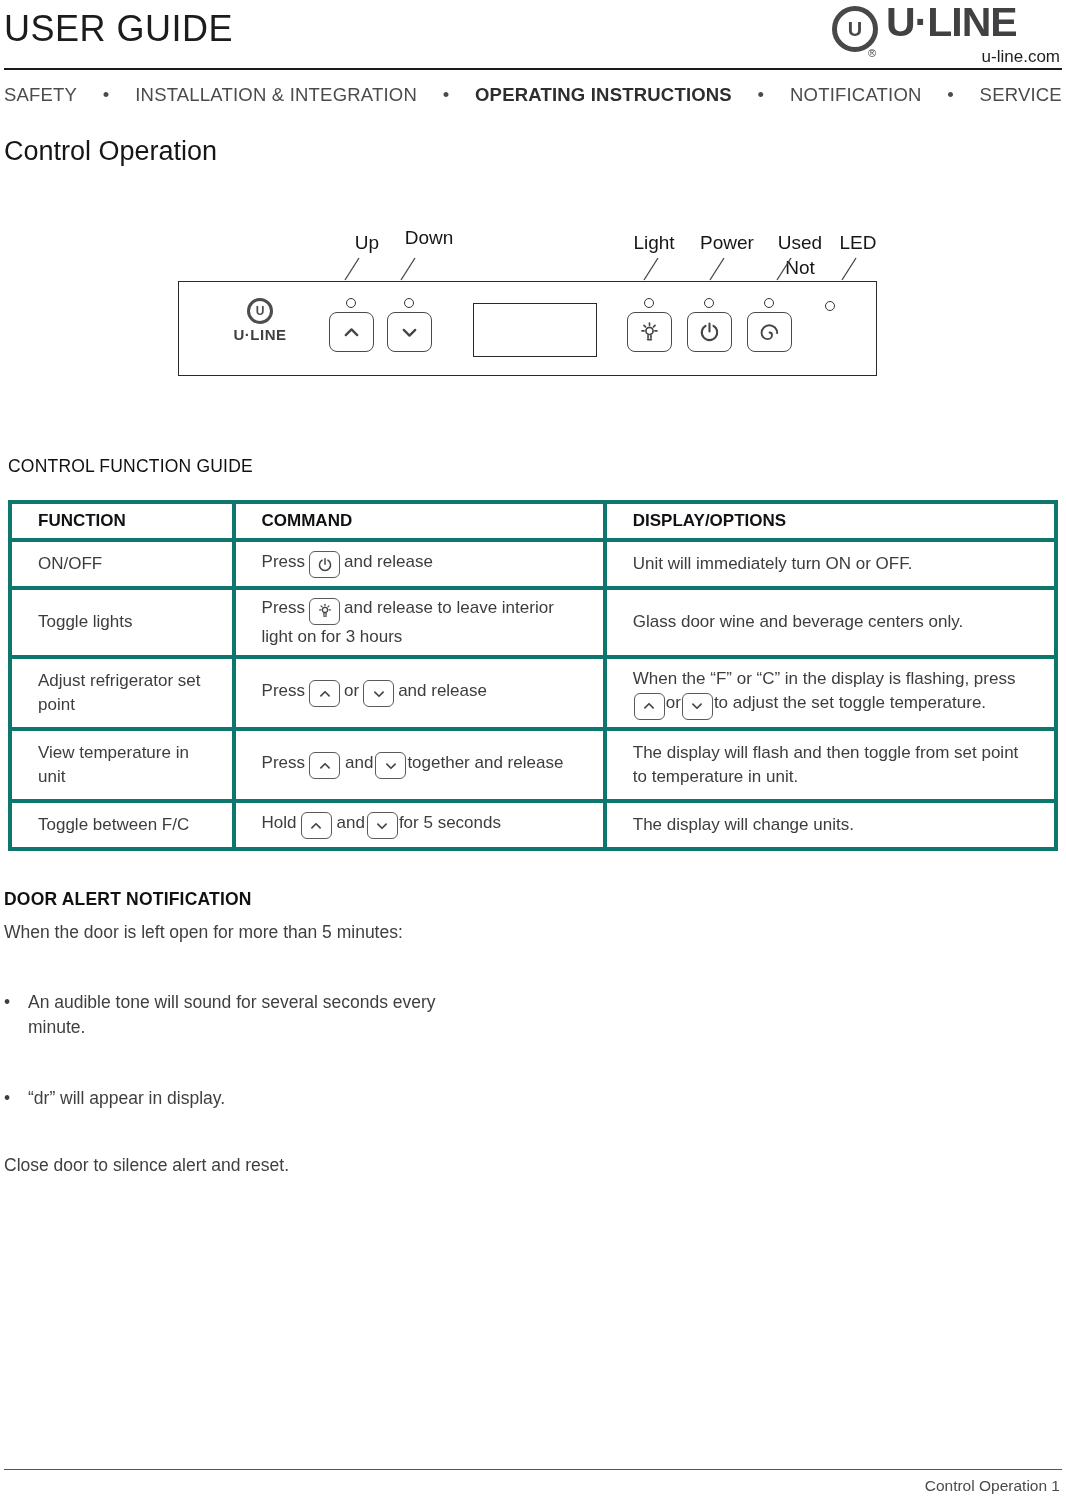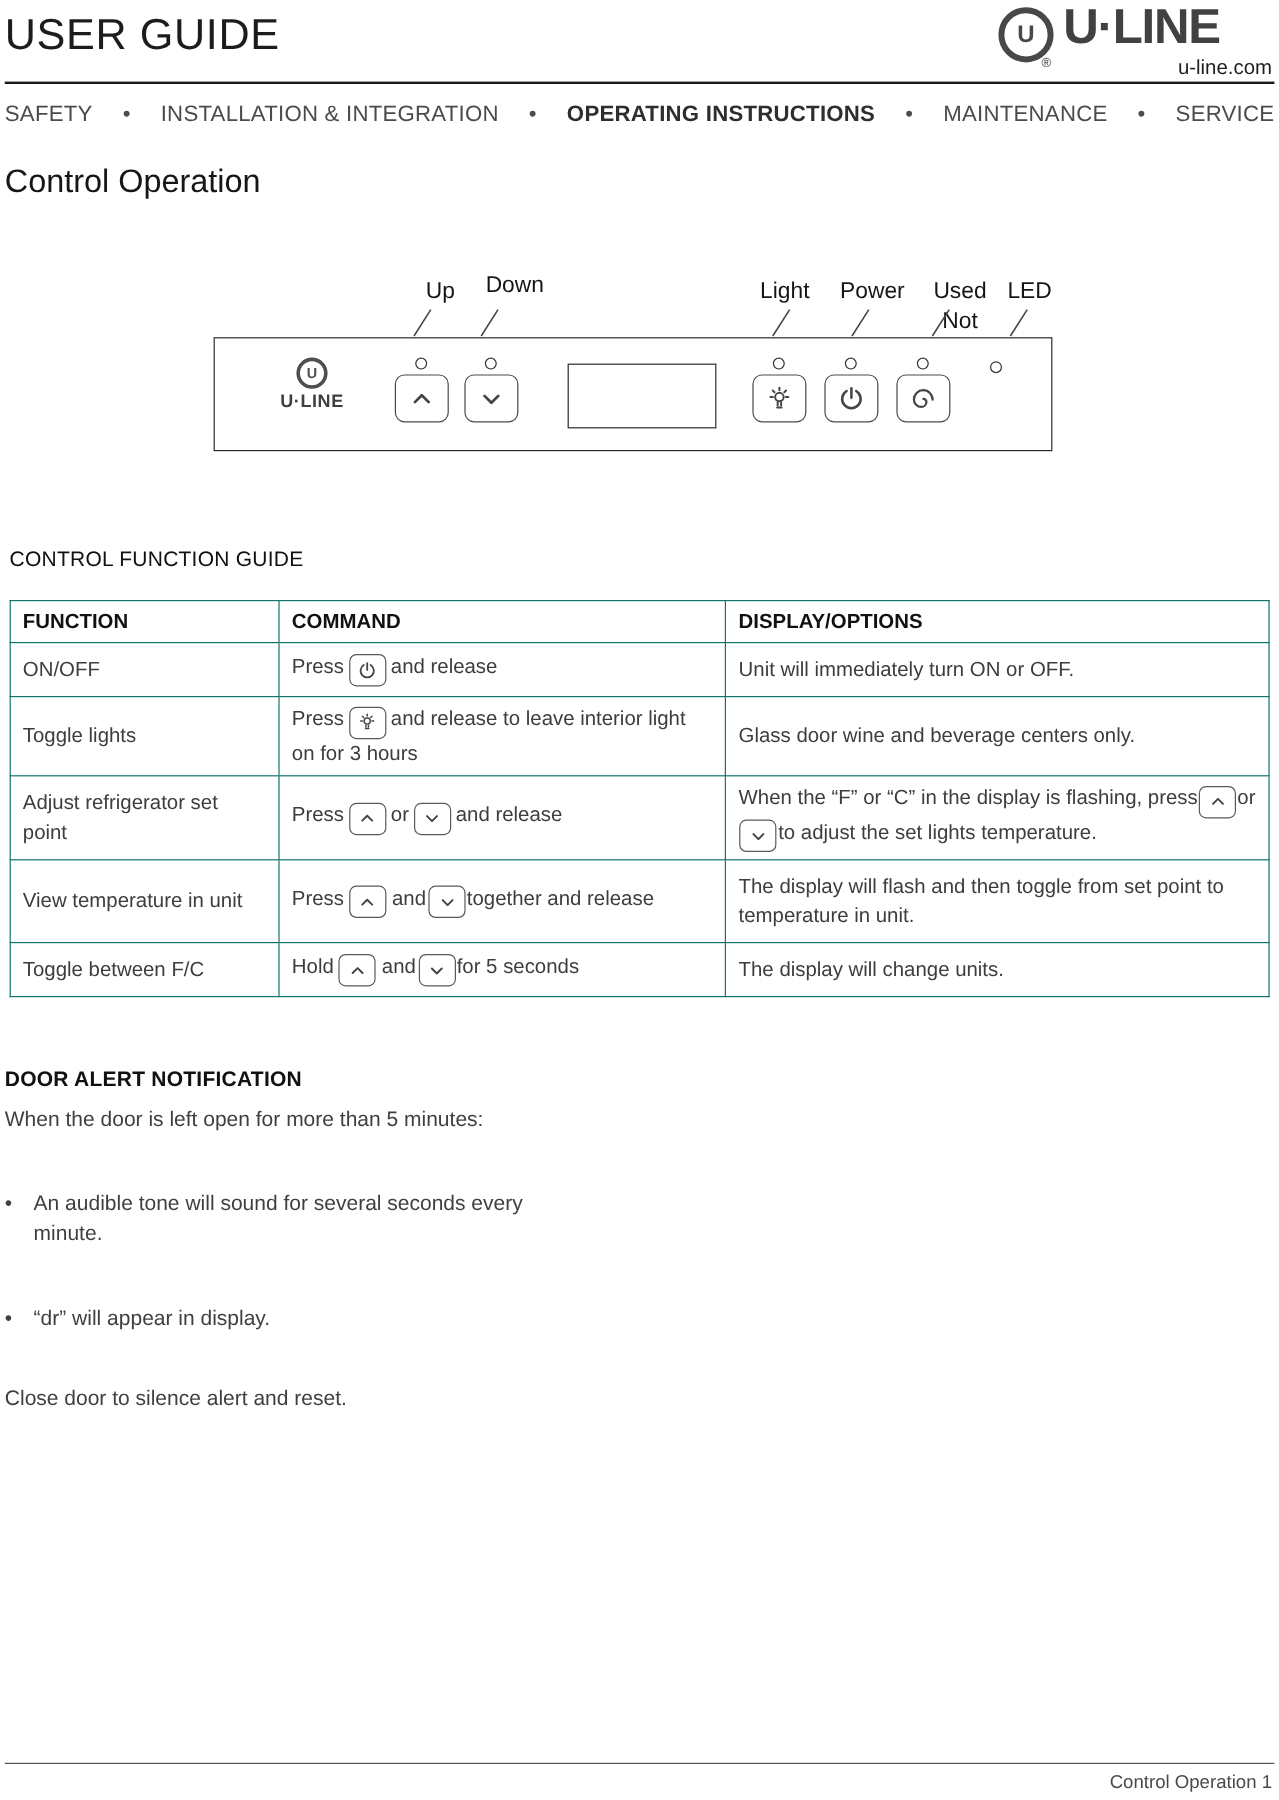--- a/index.html
+++ b/index.html
@@ -36,21 +36,21 @@
   .mini-word { margin-top:2px; font-weight:800; font-size:15px; letter-spacing:0.5px; color:#3f3f41; }
   .pbtn { position:absolute; top:30px; width:43px; height:38px; border:1.7px solid #4a4a4a; border-radius:8px;
           display:flex; align-items:center; justify-content:center; background:#fff; }
   .pbtn svg { width:25px; height:25px; }
   .pled { position:absolute; width:8px; height:8px; border:1.5px solid #333; border-radius:50%; background:#fff; }
   .pdisplay { position:absolute; left:294px; top:21px; width:122px; height:52px; border:1.6px solid #2b2b2b; background:#fff; }
 
   
   .guide-heading { position:absolute; top:456px; left:8px; font-size:17.5px; font-weight:400; color:#111; letter-spacing:0.2px; }
   .guide-table { position:absolute; top:500px; left:8px; width:1050px; border-collapse:collapse; table-layout:fixed; }
-  .guide-table th, .guide-table td { border:1px solid #0f766e; font-size:17px; padding:6px 10px; vertical-align:middle; }
+  .guide-table th, .guide-table td { border:4px solid #0f766e; font-size:17px; padding:6px 26px; vertical-align:middle; }
   .guide-table th { text-align:left; font-weight:700; color:#111; height:22px; }
   .guide-table td { color:#3d3d3d; line-height:1.45; }
   .col-fn { width:218px; } .col-cmd { width:362px; } .col-disp { width:440px; }
   .row-h1 td { height:32px; } .row-h2 td { height:50px; } .row-h3 td { height:56px; }
 
   .kbtn { display:inline-flex; align-items:center; justify-content:center; width:29px; height:25px;
           border:1.6px solid #5a5a5a; border-radius:6px; vertical-align:-7px; margin:0 4px; background:#fff; }
   .kbtn svg { width:18px; height:18px; }
   .tight { margin:0 1px; }
 
@@ -83,21 +83,21 @@
   </div>
   <div class="top-rule"></div>
 
   <div class="nav">
     <span>SAFETY</span>
     <span class="sep">•</span>
     <span>INSTALLATION &amp; INTEGRATION</span>
     <span class="sep">•</span>
     <span class="current">OPERATING INSTRUCTIONS</span>
     <span class="sep">•</span>
-    <span>MAINTENANCE</span>
+    <span>NOTIFICATION</span>
     <span class="sep">•</span>
     <span>SERVICE</span>
   </div>
 
   <div class="section-title">Control Operation</div>
 
   <div class="diagram">
     <div class="dlabel" style="left:189px; top:17px;">Up</div>
     <div class="dlabel" style="left:251px; top:12px;">Down</div>
     <div class="dlabel" style="left:476px; top:17px;">Light</div>
@@ -232,21 +232,21 @@
         </td>
         <td>
           <span>When the “F” or “C” in the display is flashing, press</span><span class="kbtn tight">
               <svg viewBox="0 0 24 24">
                 <path d="M6.5 14.5 L12 9 L17.5 14.5" fill="none" stroke="#454545" stroke-width="2.2" stroke-linecap="round" stroke-linejoin="round"></path>
               </svg>
             </span><span>or</span><span class="kbtn tight">
               <svg viewBox="0 0 24 24">
                 <path d="M6.5 9.5 L12 15 L17.5 9.5" fill="none" stroke="#454545" stroke-width="2.2" stroke-linecap="round" stroke-linejoin="round"></path>
               </svg>
-            </span><span>to adjust the set lights temperature.</span>
+            </span><span>to adjust the set toggle temperature.</span>
         </td>
       </tr>
       <tr class="row-h3">
         <td>View temperature in unit</td>
         <td>
           <span>Press</span><span class="kbtn">
               <svg viewBox="0 0 24 24">
                 <path d="M6.5 14.5 L12 9 L17.5 14.5" fill="none" stroke="#454545" stroke-width="2.2" stroke-linecap="round" stroke-linejoin="round"></path>
               </svg>
             </span><span class="tight">and</span><span class="kbtn tight">

